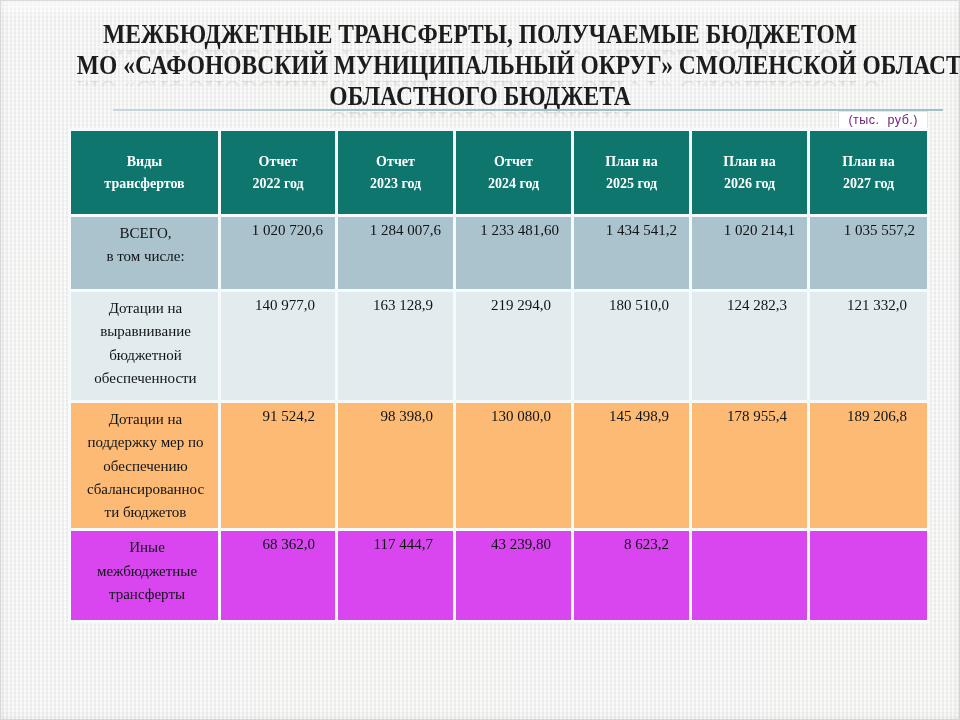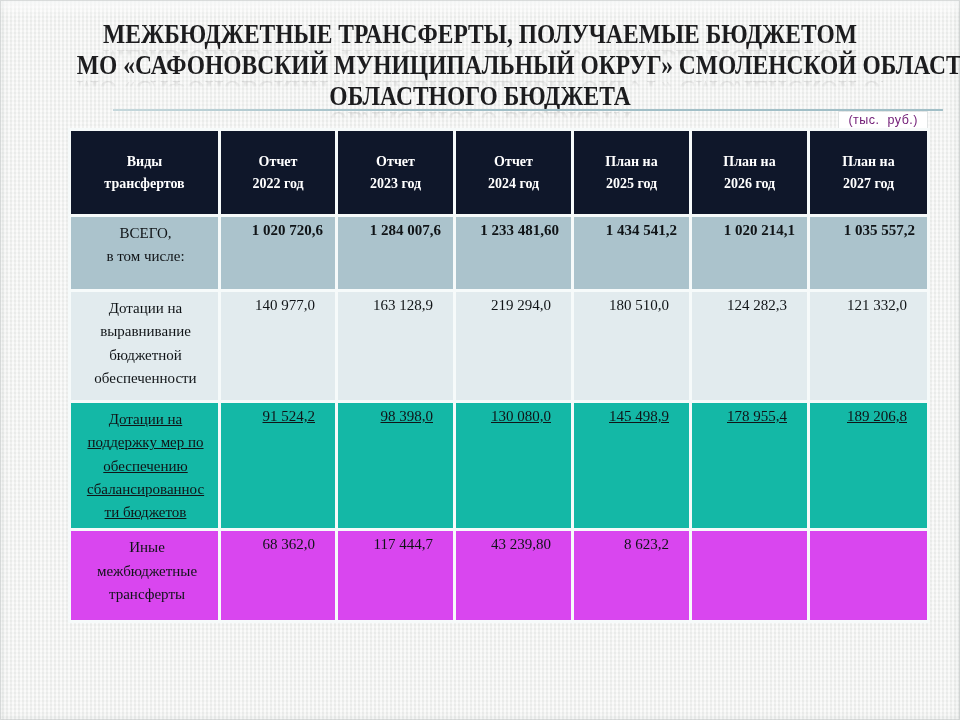--- a/index.html
+++ b/index.html
@@ -36,33 +36,33 @@
     padding:1px 9px 2px 9px;white-space:pre;letter-spacing:.5px;
     box-shadow:0 0 0 1px rgba(220,224,223,.7);
   }
   
   table.tbl{
     position:absolute;left:68px;top:128px;width:862px;
     border-collapse:separate;border-spacing:3px;background:#f6fafa;
     table-layout:fixed;
   }
   .tbl th{
-    background:#0f172a;color:#fff;font-weight:bold;font-size:14px;line-height:22px;
+    background:#0f766e;color:#fff;font-weight:bold;font-size:14px;line-height:22px;
     text-align:center;vertical-align:middle;white-space:pre-line;height:79px;padding:2px;
   }
   .tbl td{vertical-align:top;font-size:15px;color:#101417;padding:5px 6px 4px 8px;}
   .tbl td.num{text-align:right;padding-right:20px;white-space:nowrap;}
   .tbl td.lbl{text-align:center;line-height:1.55;white-space:pre-line;}
   tr.r0 td{background:#abc3cc;height:63px;}
   tr.r1 td{background:#e2ebee;height:99px;}
-  tr.r2 td{background:#14b8a6;height:106px;text-decoration:underline;}
+  tr.r2 td{background:#fdba74;height:106px;}
   tr.r3 td{background:#c9d8de;height:38px;}
   tr.r4 td{background:#cedce1;height:38px;}
   tr.r5 td{background:#d946ef;height:80px;padding-left:11px;}
-  tr.r0 td.num{font-weight:bold;padding-right:12px;margin-top:44px;}
+  tr.r0 td.num{font-weight:normal;padding-right:12px;margin-top:44px;}
 </style>
 </head>
 <body>
 
 <div class="slide">
 
   <div class="title">
     <div class="line">
       <span>МЕЖБЮДЖЕТНЫЕ ТРАНСФЕРТЫ, ПОЛУЧАЕМЫЕ БЮДЖЕТОМ</span>
       <span class="refl">

